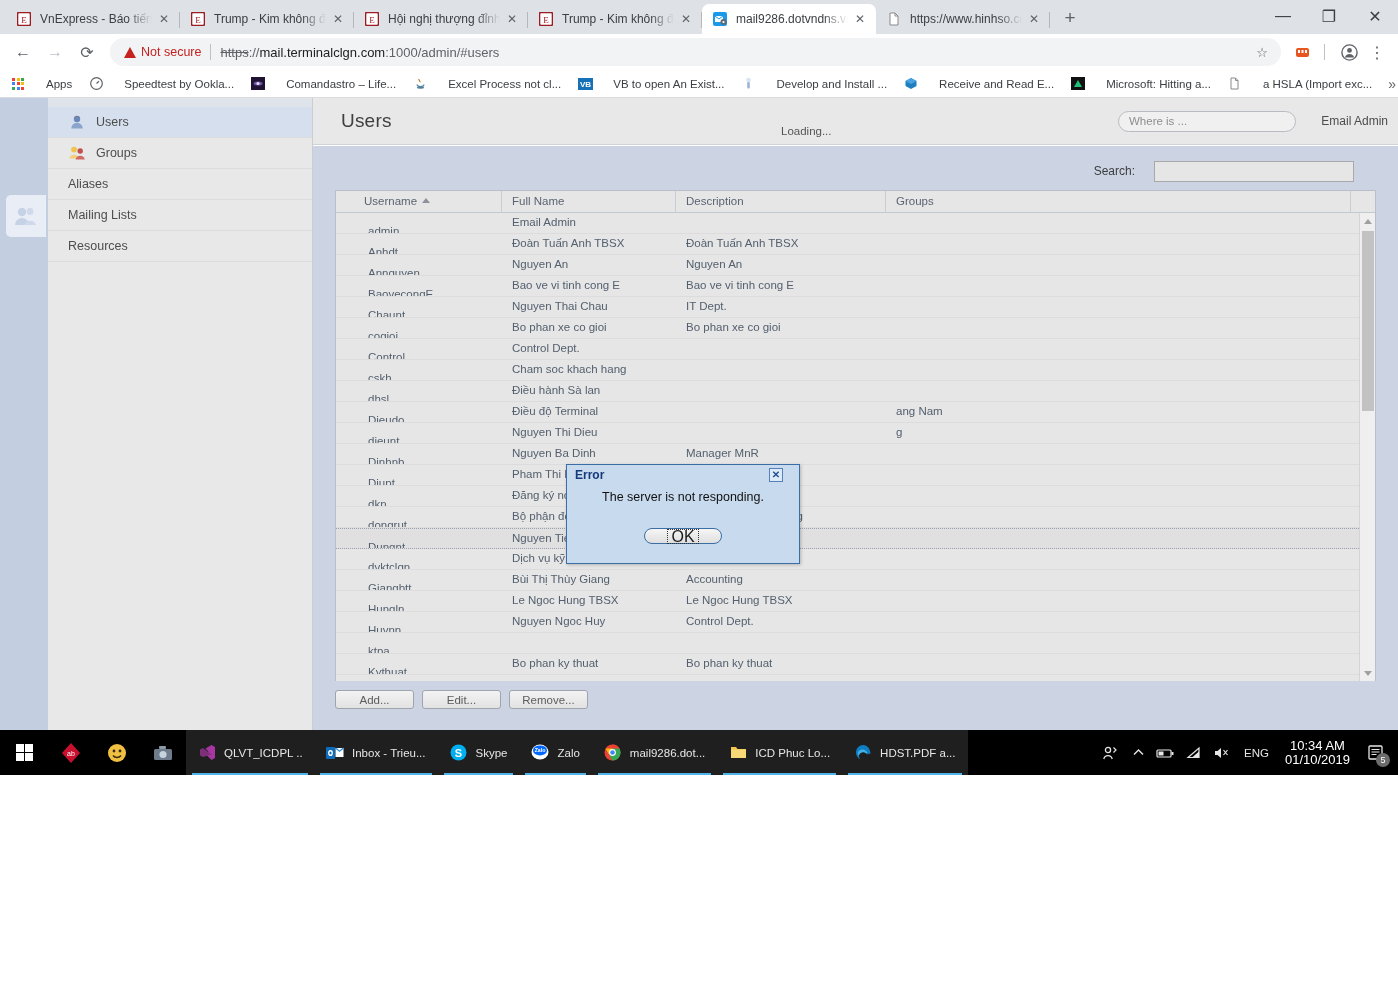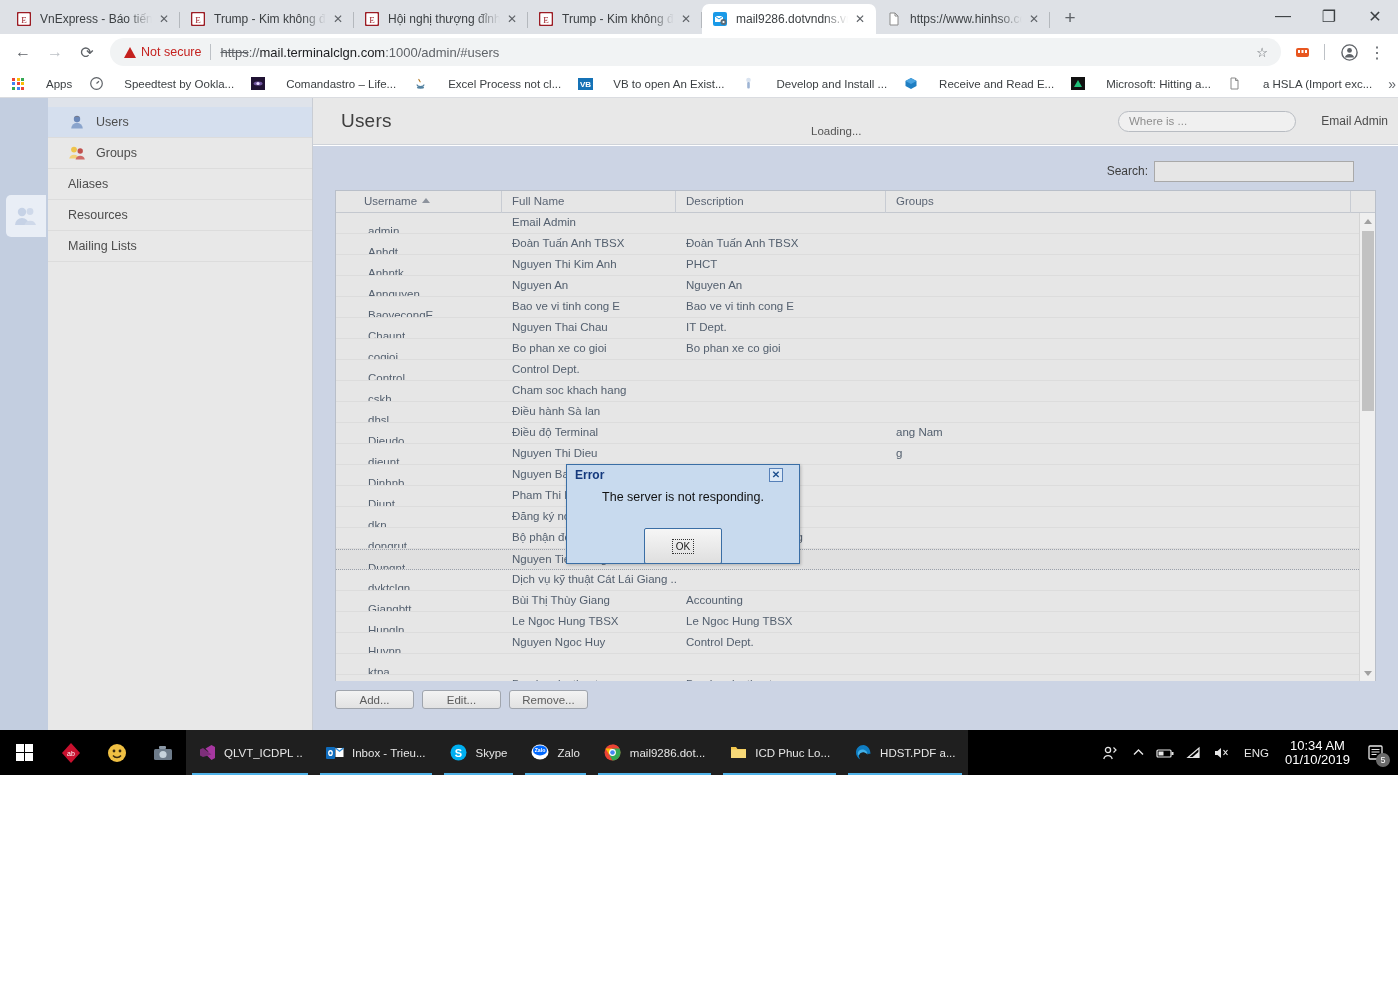--- a/index.html
+++ b/index.html
@@ -239,21 +239,21 @@
     position: relative;
   }
   .main-title {
     font-size: 19px;
     color: #3f3f3f;
     font-weight: normal;
     letter-spacing: 0.2px;
   }
   .loading {
     position: absolute;
-    left: 498px;
+    left: 468px;
     font-size: 11.5px;
     color: #555;
     margin-top: 20px;
   }
   .whereis {
     position: absolute;
     right: 102px;
     width: 178px; height: 21px;
     background: #f0f0f0;
     border: 1px solid #b8bcc2;
@@ -280,21 +280,21 @@
   .searchrow {
     height: 38px;
     display: flex;
     align-items: center;
     justify-content: flex-end;
     padding-right: 32px;
   }
   .searchrow .slabel {
     font-size: 12px;
     color: #3d3d3d;
-    margin-right: 6px;
+    margin-right: 19px;
   }
   .searchbox {
     width: 200px; height: 21px;
     background: #e6e6e6;
     border: 1px solid #a9a9a9;
   }
 
   .gridwrap {
     position: relative;
     margin: 0 10px;
@@ -433,26 +433,26 @@
     font-size: 12.5px;
     color: #111;
     padding-top: 6px;
   }
   .dlg-btns {
     display: flex;
     justify-content: center;
     margin-top: 24px;
   }
   .dlg-ok {
-    width: 78px; height: 36px;
+    width: 78px; height: 16px;
     background: linear-gradient(#f6f6f6, #dfdfdf);
     border: 1px solid #3a6ea5;
-    border-radius: 2px;
-    display: flex; align-items: center; justify-content: center;
-    font-size: 10px;
+    border-radius: 8px;
+    display: flex; align-items: center; justify-content: center;
+    font-size: 16px;
     color: #1a1a1a;
   }
   .dlg-ok span {
     border: 1px dotted #333;
     padding: 0 3px;
     line-height: 13px;
   }
 
   
   .taskbar {
@@ -791,24 +791,24 @@
             <path d="M7.6 14.5a4.7 4.7 0 0 1 9.2 0z" fill="#cf6a67"></path>
           </svg>
       </span>
       <span class="side-label">Groups</span>
     </div>
 
     <div class="side-item nolabelicon">
       <span class="side-label">Aliases</span>
     </div>
     <div class="side-item nolabelicon">
+      <span class="side-label">Mailing Lists</span>
+    </div>
+    <div class="side-item nolabelicon">
       <span class="side-label">Resources</span>
-    </div>
-    <div class="side-item nolabelicon">
-      <span class="side-label">Mailing Lists</span>
     </div>
   </div>
 
   <div class="main">
 
     <div class="main-header">
       <div class="main-title">Users</div>
       <div class="loading">Loading...</div>
       <div class="whereis">Where is ...</div>
       <div class="emailadmin">Email Admin</div>
@@ -836,26 +836,20 @@
           <div class="grow">
               <div class="gc c1">admin</div>
               <div class="gc c2">Email Admin</div>
               <div class="gc c3"></div>
               <div class="gc c4"></div>
             </div>
           <div class="grow">
               <div class="gc c1">Anhdt</div>
               <div class="gc c2">Đoàn Tuấn Anh TBSX</div>
               <div class="gc c3">Đoàn Tuấn Anh TBSX</div>
-              <div class="gc c4"></div>
-            </div>
-          <div class="grow">
-              <div class="gc c1">Anhntk</div>
-              <div class="gc c2">Nguyen Thi Kim Anh</div>
-              <div class="gc c3">PHCT</div>
               <div class="gc c4"></div>
             </div>
           <div class="grow">
               <div class="gc c1">Annguyen</div>
               <div class="gc c2">Nguyen An</div>
               <div class="gc c3">Nguyen An</div>
               <div class="gc c4"></div>
             </div>
           <div class="grow">
               <div class="gc c1">BaovecongE</div>

